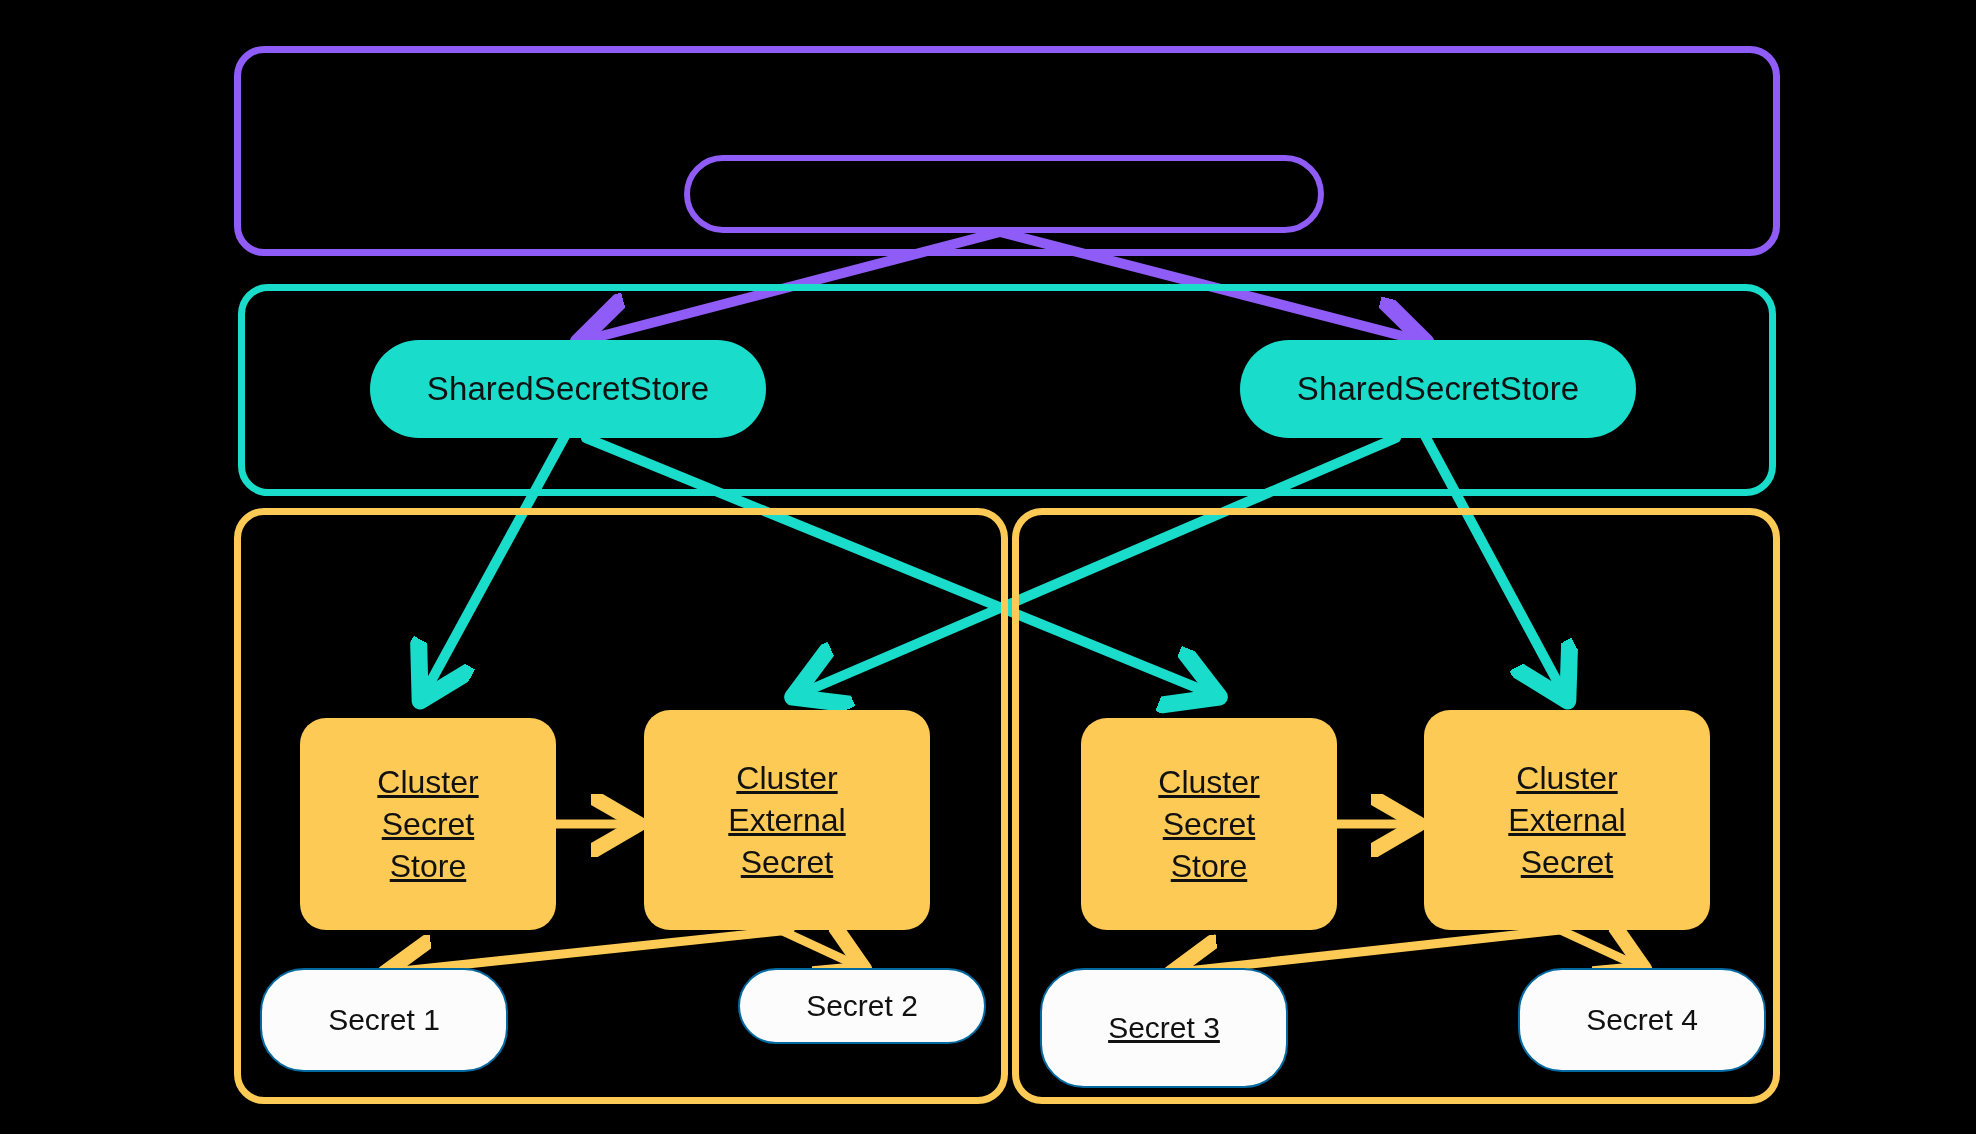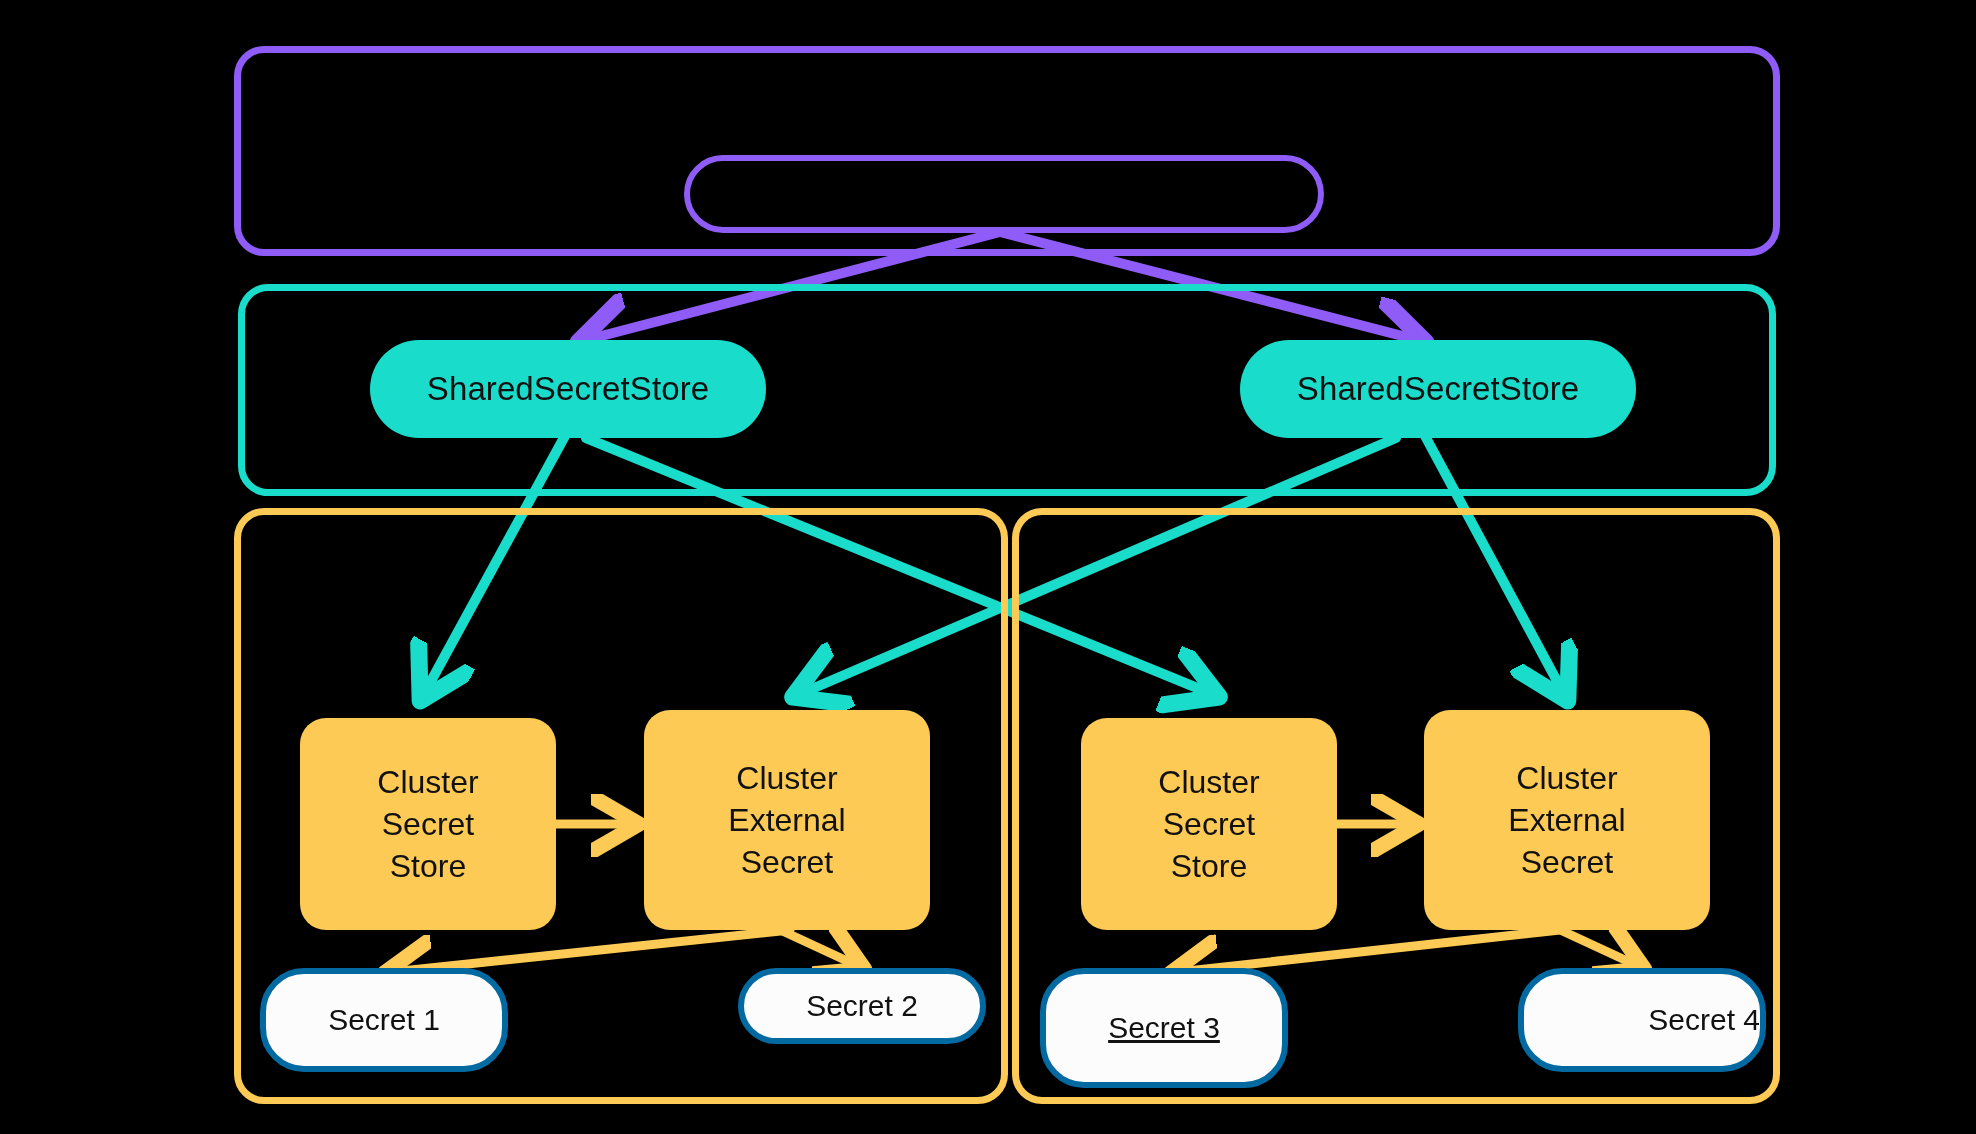--- a/index.html
+++ b/index.html
@@ -63,24 +63,25 @@
     border-radius: 60px;
     font-size: 33px;
     letter-spacing: 0.1px;
     align-items: center;
   }
   .node-orange {
     background: #fcca55;
     border-radius: 26px;
     font-size: 32px;
     flex-direction: column;
+    text-decoration: underline;
   }
   .node-secret {
     background: #fcfcfc;
-    border: 6px solid #0369a1;
+    border: 2px solid #0369a1;
     border-radius: 44px;
     font-size: 30px;
   }
   .node-orange .ln { display: block; }
 
   
   #wires {
     position: absolute;
     left: 0;
     top: 0;
@@ -185,17 +186,17 @@
   <div class="node node-orange" style="left:1424px; top:710px; width:286px; height:220px;">
     <span class="ln">Cluster</span>
     <span class="ln">External</span>
     <span class="ln">Secret</span>
   </div>
 
   <div class="node node-secret" style="left:1040px; top:968px; width:248px; height:120px;text-decoration:underline;">
     <span>Secret 3</span>
   </div>
 
-  <div class="node node-secret" style="left:1518px; top:968px; width:248px; height:104px;justify-content:flex-end;">
+  <div class="node node-secret" style="left:1518px; top:968px; width:248px; height:104px;">
     <span>Secret 4</span>
   </div>
 
 </div>
 
 </body></html>

